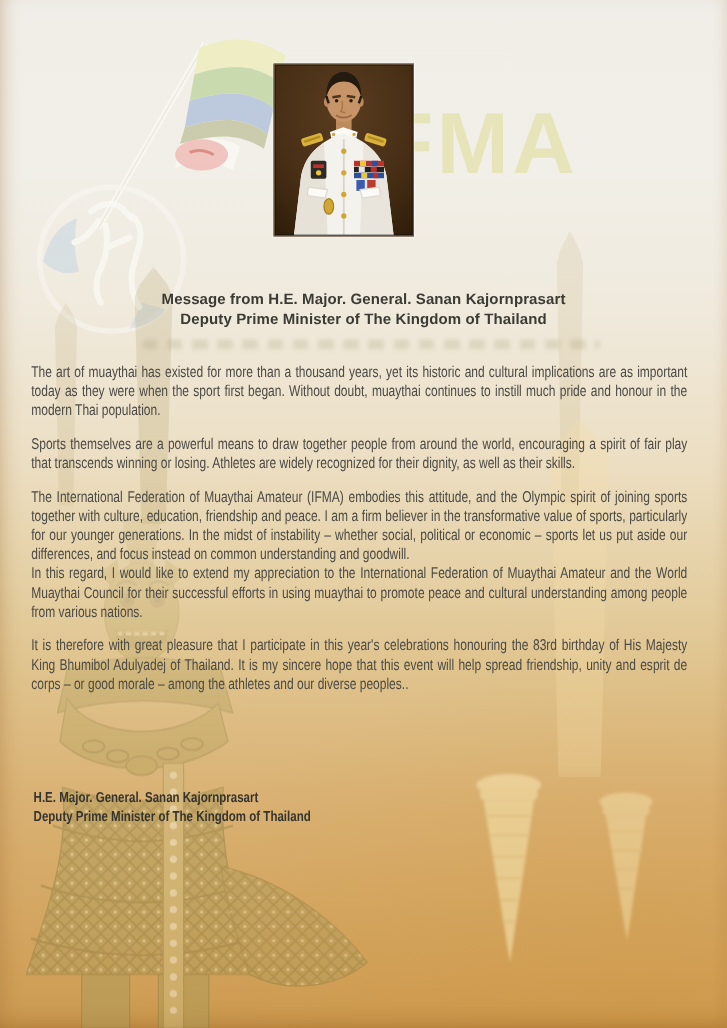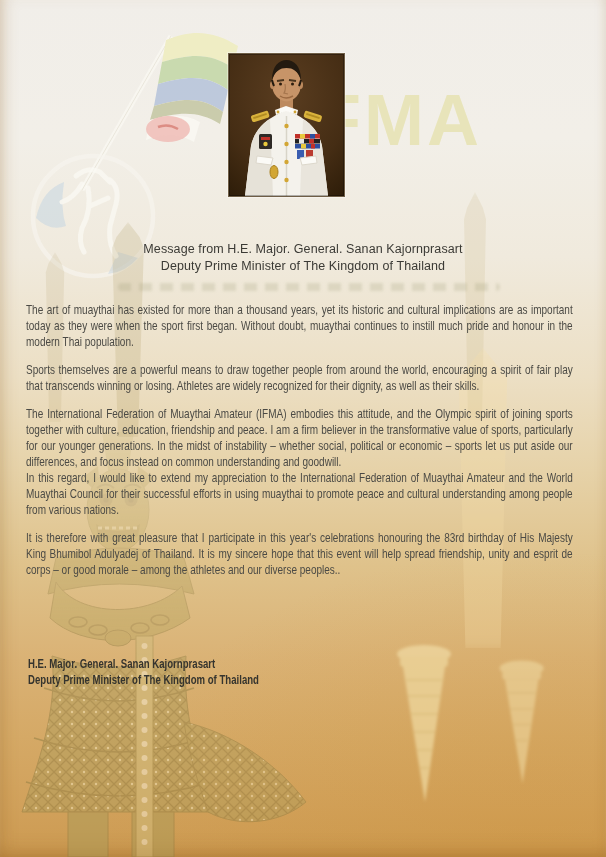--- a/index.html
+++ b/index.html
@@ -35,21 +35,21 @@
   
   .photo{
     position:absolute;left:228px;top:53px;width:115px;height:142px;
     border:1px solid #6f5e46;z-index:2;background:#3a2913;
     box-shadow:0 0 0 1px rgba(255,255,255,.35);
   }
   .photo svg{display:block;}
   
   .heading{
     position:absolute;left:0;top:241px;width:606px;text-align:center;
-    font-weight:normal;font-size:12.5px;line-height:17px;color:#3b3a35;z-index:3;
+    font-weight:bold;font-size:12.5px;line-height:17px;color:#3b3a35;z-index:3;
     letter-spacing:.1px;
   }
   
   .ghost{
     position:absolute;left:118px;top:283px;width:382px;height:8px;z-index:2;
     background:repeating-linear-gradient(90deg,
       rgba(146,146,104,.38) 0 13px, rgba(146,146,104,0) 13px 21px);
     filter:blur(1.6px);border-radius:4px;opacity:.55;
   }
   

